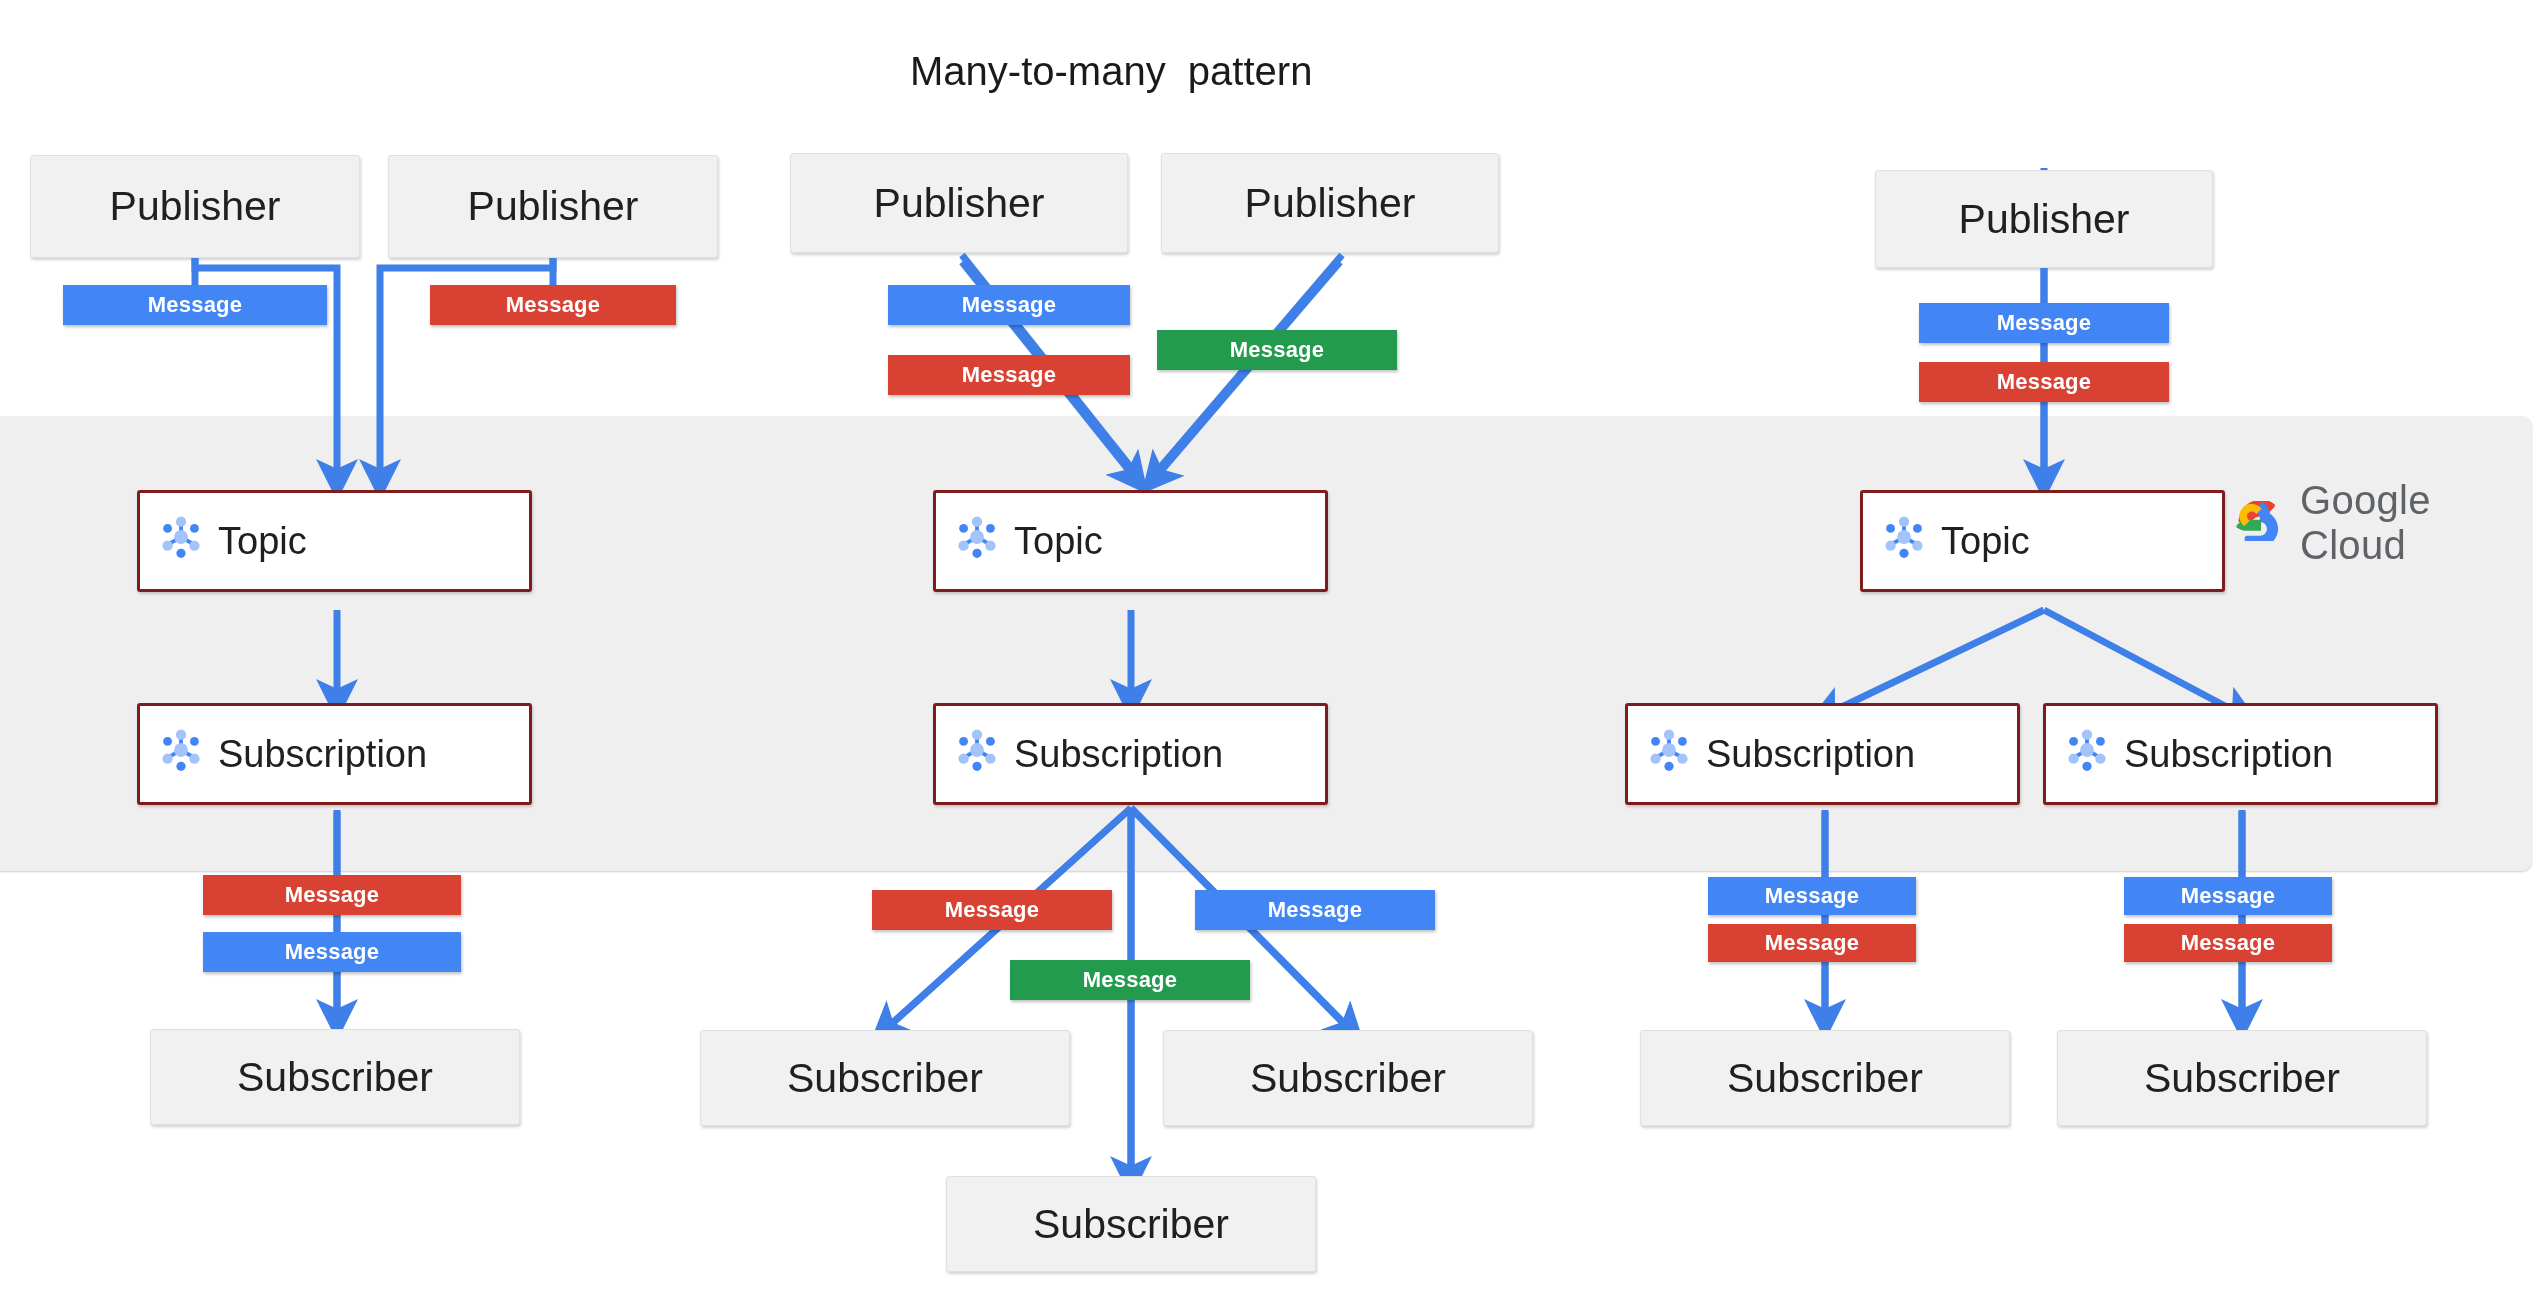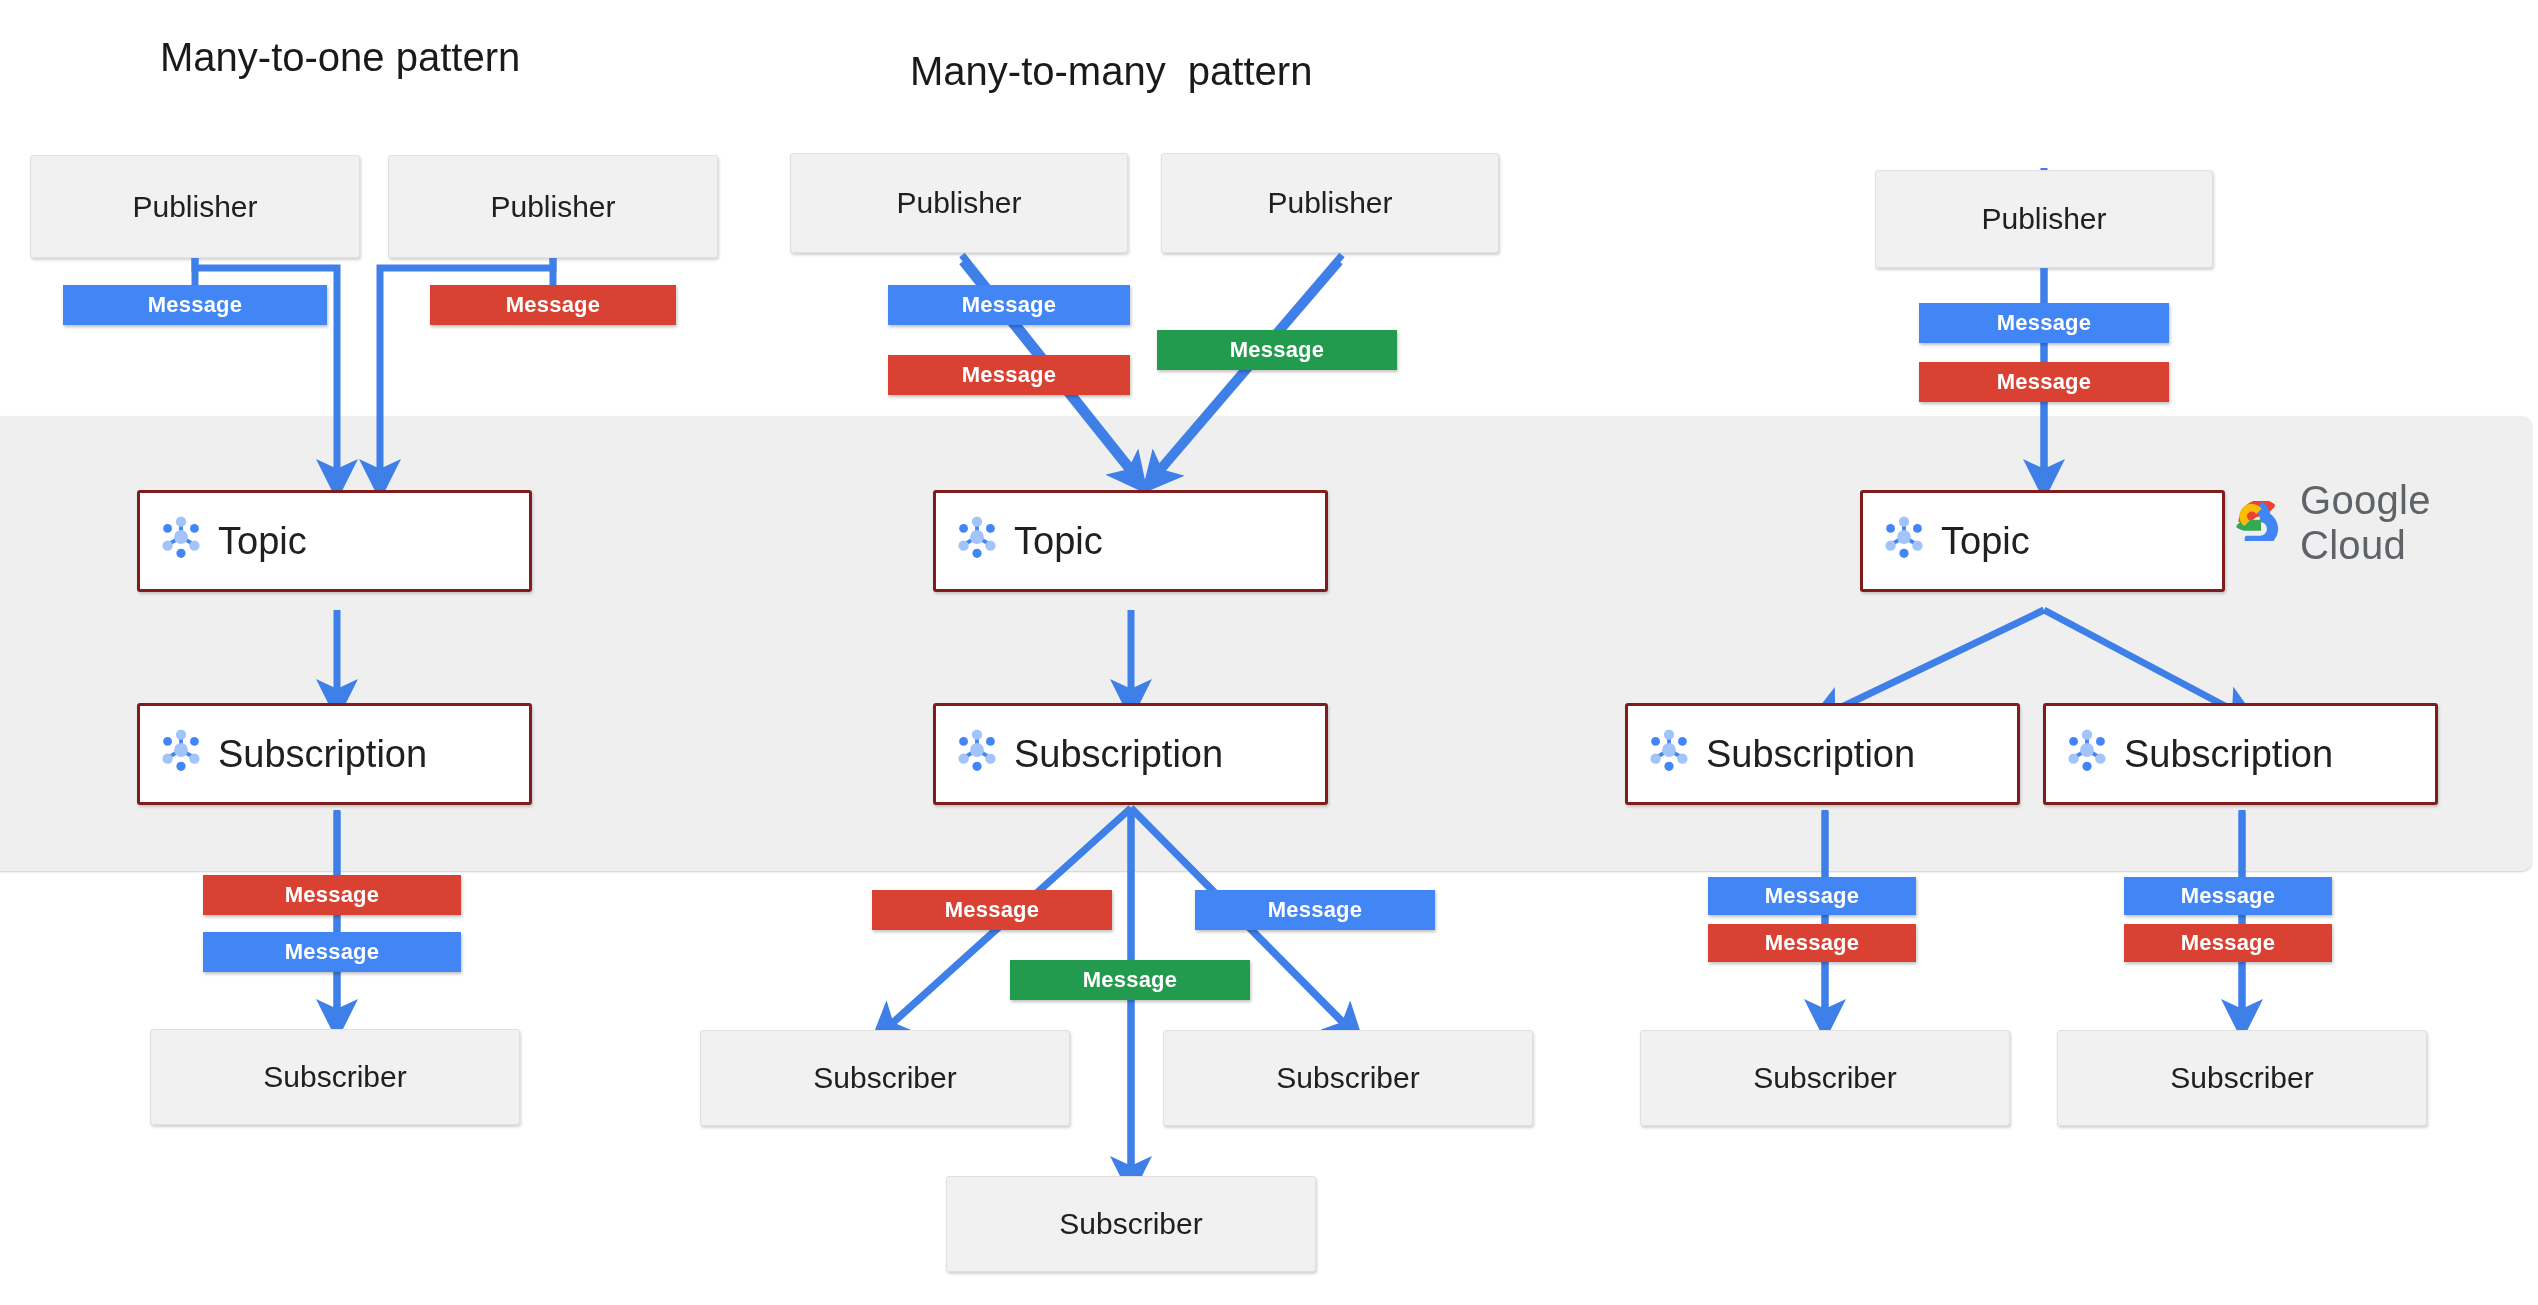--- a/index.html
+++ b/index.html
@@ -33,21 +33,21 @@
   .node{
     position:absolute;
     box-sizing:border-box;
     display:flex;align-items:center;justify-content:center;
     border-radius:3px;
   }
   .node-gray{
     background:#f1f1f1;
     border:1px solid #e0e0e0;
     box-shadow:1px 2px 3px rgba(0,0,0,.18);
-    font-size:30px;color:#202020;
+    font-size:41px;color:#202020;
   }
   .node-white{
     background:#ffffff;
     border:3px solid #7f1d1d;
     box-shadow:1px 2px 3px rgba(0,0,0,.18);
     font-size:38px;color:#202020;
     justify-content:flex-start;
     padding-left:18px;
     gap:14px;
   }
@@ -145,21 +145,20 @@
 
     <path class="ln" d="M2044,610 L1825,715" marker-end="url(#ah)"></path>
 
     <path class="ln" d="M2044,610 L2242,715" marker-end="url(#ah)"></path>
 
     <path class="ln" d="M1825,810 L1825,1020" marker-end="url(#ah)"></path>
 
     <path class="ln" d="M2242,810 L2242,1020" marker-end="url(#ah)"></path>
   </svg>
 
-  <div class="pattern-title" style="left:160px;top:35px;">Many-to-one pattern</div>
 
   <div class="node node-gray" style="left:30px;top:155px;width:330px;height:103px;">
     <span>Publisher</span>
   </div>
   <div class="node node-gray" style="left:388px;top:155px;width:330px;height:103px;">
     <span>Publisher</span>
   </div>
 
   <div class="msg blue" style="left:63px;top:285px;width:264px;height:40px;">
     <span>Message</span>

